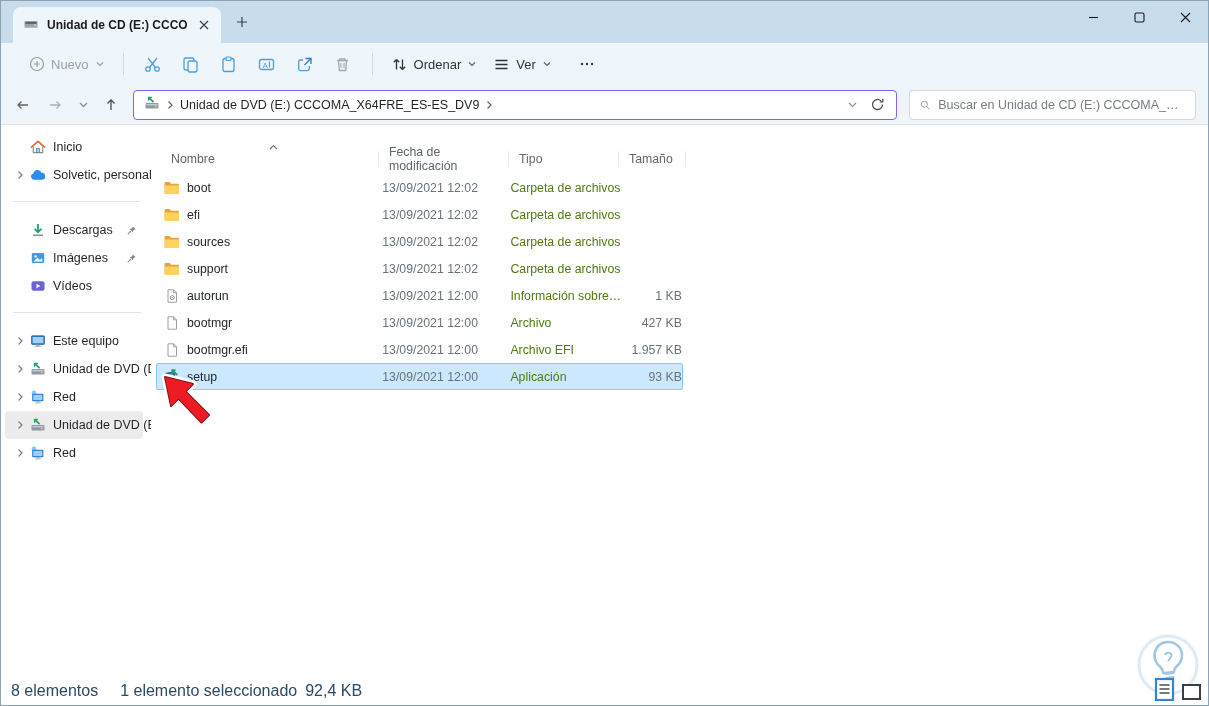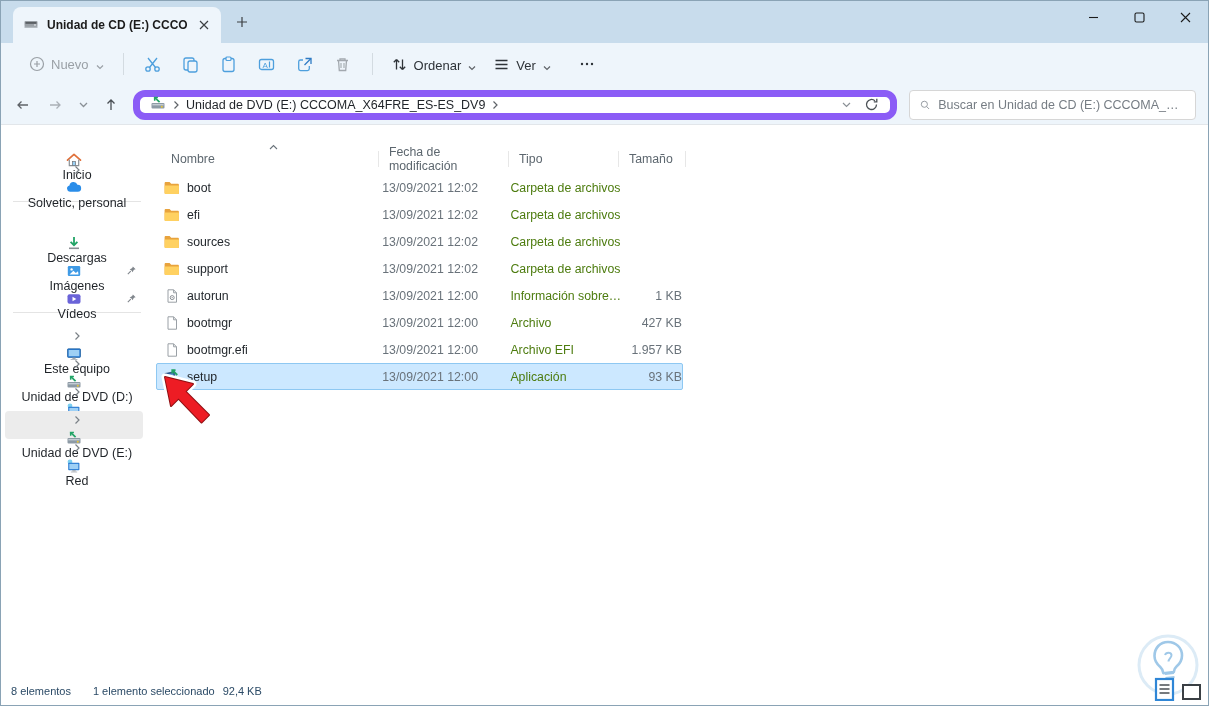--- a/index.html
+++ b/index.html
@@ -17,48 +17,48 @@
     overflow:hidden; flex:1; }
   .tab-close { width:18px; height:18px; display:flex; align-items:center; justify-content:center; border-radius:4px; }
   .newtab { position:absolute; left:232px; top:12px; width:18px; height:18px;
     display:flex; align-items:center; justify-content:center; }
   .wincontrols { position:absolute; right:0; top:0; height:32px; display:flex; }
   .winbtn { width:46px; height:32px; display:flex; align-items:center; justify-content:center; }
 
   
   .toolbar { height:42px; background:#eef5fb; display:flex; align-items:center;
     padding-left:20px; flex:0 0 auto; }
-  .tbtn { display:flex; align-items:flex-end; gap:6px; padding:5px 8px; border-radius:4px;
+  .tbtn { display:flex; align-items:center; gap:6px; padding:5px 8px; border-radius:4px;
     font-size:13px; color:#2e3338; }
   .tbtn.disabled { color:#9aa0a6; }
   .ticon { width:34px; height:30px; display:flex; align-items:center; justify-content:center; border-radius:4px; margin:0 2px; }
   .tsep { width:1px; height:22px; background:#d3dbe1; margin:0 10px; }
 
   
   .addressrow { height:40px; background:#eef5fb; display:flex; align-items:center;
     padding:0 12px 0 8px; border-bottom:1px solid #e2e6ea; flex:0 0 auto; }
   .navbtn { width:28px; height:28px; display:flex; align-items:center; justify-content:center; border-radius:4px; }
   .addressbox { margin-left:8px; height:30px; flex:0 0 764px; background:#fff;
-    border:7px solid #8b5cf6; border-radius:12px; display:flex; align-items:center;
+    border:1px solid #8b5cf6; border-radius:4px; display:flex; align-items:center;
     padding:0 6px 0 10px; gap:6px; }
   .crumb-text { font-size:12.5px; color:#1f2328; white-space:nowrap; }
   .addr-spacer { flex:1; }
   .searchbox { margin-left:12px; height:30px; flex:1; background:#fff;
     border:1px solid #d6d6d6; border-radius:4px; display:flex; align-items:center;
     padding:0 10px; gap:8px; min-width:0; }
   .search-ph { font-size:12.5px; color:#767d84; white-space:nowrap; overflow:hidden;
     text-overflow:ellipsis; }
 
   
   .main { flex:1; display:flex; min-height:0; background:#fff; }
 
   
   .sidebar { width:150px; flex:0 0 150px; padding-top:8px; overflow:hidden; }
   .side-item { height:28px; display:flex; align-items:center; margin:0 8px 0 4px;
-    padding-left:6px; border-radius:4px; position:relative;flex-direction:column; }
+    padding-left:6px; border-radius:4px; position:relative; }
   .side-item.selected { background:#ececec; }
   .chev { width:18px; height:14px; display:flex; align-items:center; justify-content:center;
     visibility:hidden; flex:0 0 18px; }
   .side-item.chevron .chev { visibility:visible; }
   .sicon { width:17px; height:17px; display:flex; align-items:center; justify-content:center; flex:0 0 17px; margin-right:7px; }
   .slabel { font-size:12.5px; color:#1f2328; white-space:nowrap; }
   .pin { margin-left:auto; margin-right:6px; display:none; }
   .side-item.pinned .pin { display:flex; }
   .side-divider { height:1px; background:#e4e4e4; margin:12px 10px 14px 12px; }
 
@@ -83,21 +83,21 @@
   .c.name { width:198px; color:#24292e; }
   .c.date { width:130px; color:#69727a; }
   .c.type { width:112px; color:#4d7c0f; }
   .c.size { width:62px;  color:#69727a; text-align:right; }
 
   .red-arrow { position:absolute; left:8px; top:247px; z-index:5; }
 
   
   .statusbar { height:28px; flex:0 0 auto; display:flex; align-items:center;
     padding-left:10px; background:#fff; position:relative; }
-  .st { font-size:11px; color:#2b4a66; }
+  .st { font-size:16px; color:#2b4a66; }
   .st-count { margin-right:22px; }
   .st-sel { margin-right:8px; }
   .statusicons { position:absolute; right:6px; bottom:4px; display:flex; gap:5px; z-index:3; }
   .sticon { width:22px; height:22px; display:flex; align-items:end; justify-content:center; }
   .watermark { position:absolute; right:2px; bottom:0; z-index:2; pointer-events:none; }
 </style>
 </head>
 <body>
 
 <div class="window">

